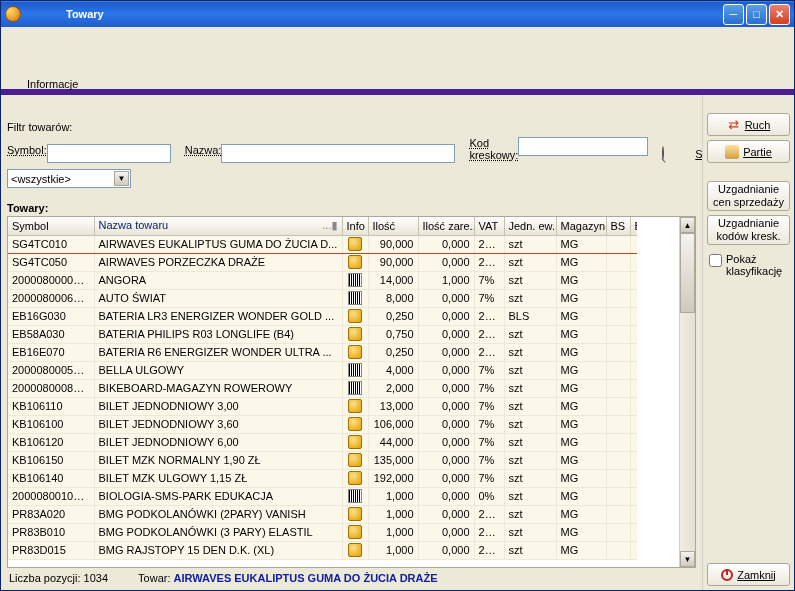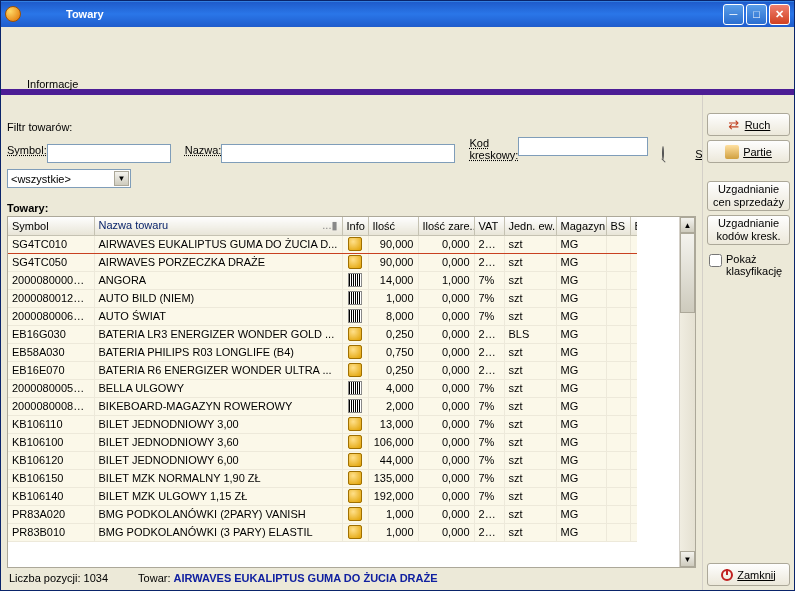--- a/index.html
+++ b/index.html
@@ -195,34 +195,20 @@
                   </td>
                   <td class="num">14,000</td>
                   <td class="num">1,000</td>
                   <td>7%</td>
                   <td>szt</td>
                   <td>MG</td>
                   <td></td>
                   <td></td>
                 </tr>
                 <tr>
-                  <td>2000080012748</td>
-                  <td>AUTO BILD (NIEM)</td>
-                  <td style="text-align:center">
-                    <div class="icon-box icon-barcode"></div>
-                  </td>
-                  <td class="num">1,000</td>
-                  <td class="num">0,000</td>
-                  <td>7%</td>
-                  <td>szt</td>
-                  <td>MG</td>
-                  <td></td>
-                  <td></td>
-                </tr>
-                <tr>
                   <td>2000080006273</td>
                   <td>AUTO ŚWIAT</td>
                   <td style="text-align:center">
                     <div class="icon-box icon-barcode"></div>
                   </td>
                   <td class="num">8,000</td>
                   <td class="num">0,000</td>
                   <td>7%</td>
                   <td>szt</td>
                   <td>MG</td>
@@ -363,36 +349,64 @@
                   </td>
                   <td class="num">192,000</td>
                   <td class="num">0,000</td>
                   <td>7%</td>
                   <td>szt</td>
                   <td>MG</td>
                   <td></td>
                   <td></td>
                 </tr>
                 <tr>
+                  <td>2000080010577</td>
+                  <td>BIOLOGIA-SMS-PARK EDUKACJA</td>
+                  <td style="text-align:center">
+                    <div class="icon-box icon-barcode"></div>
+                  </td>
+                  <td class="num">1,000</td>
+                  <td class="num">0,000</td>
+                  <td>0%</td>
+                  <td>szt</td>
+                  <td>MG</td>
+                  <td></td>
+                  <td></td>
+                </tr>
+                <tr>
                   <td>PR83A020</td>
                   <td>BMG PODKOLANÓWKI (2PARY) VANISH</td>
                   <td style="text-align:center">
                     <div class="icon-box icon-cube"></div>
                   </td>
                   <td class="num">1,000</td>
                   <td class="num">0,000</td>
                   <td>22%</td>
                   <td>szt</td>
                   <td>MG</td>
                   <td></td>
                   <td></td>
                 </tr>
                 <tr>
                   <td>PR83B010</td>
                   <td>BMG PODKOLANÓWKI (3 PARY) ELASTIL</td>
+                  <td style="text-align:center">
+                    <div class="icon-box icon-cube"></div>
+                  </td>
+                  <td class="num">1,000</td>
+                  <td class="num">0,000</td>
+                  <td>22%</td>
+                  <td>szt</td>
+                  <td>MG</td>
+                  <td></td>
+                  <td></td>
+                </tr>
+                <tr>
+                  <td>PR83D015</td>
+                  <td>BMG RAJSTOPY 15 DEN D.K. (XL)</td>
                   <td style="text-align:center">
                     <div class="icon-box icon-cube"></div>
                   </td>
                   <td class="num">1,000</td>
                   <td class="num">0,000</td>
                   <td>22%</td>
                   <td>szt</td>
                   <td>MG</td>
                   <td></td>
                   <td></td>

